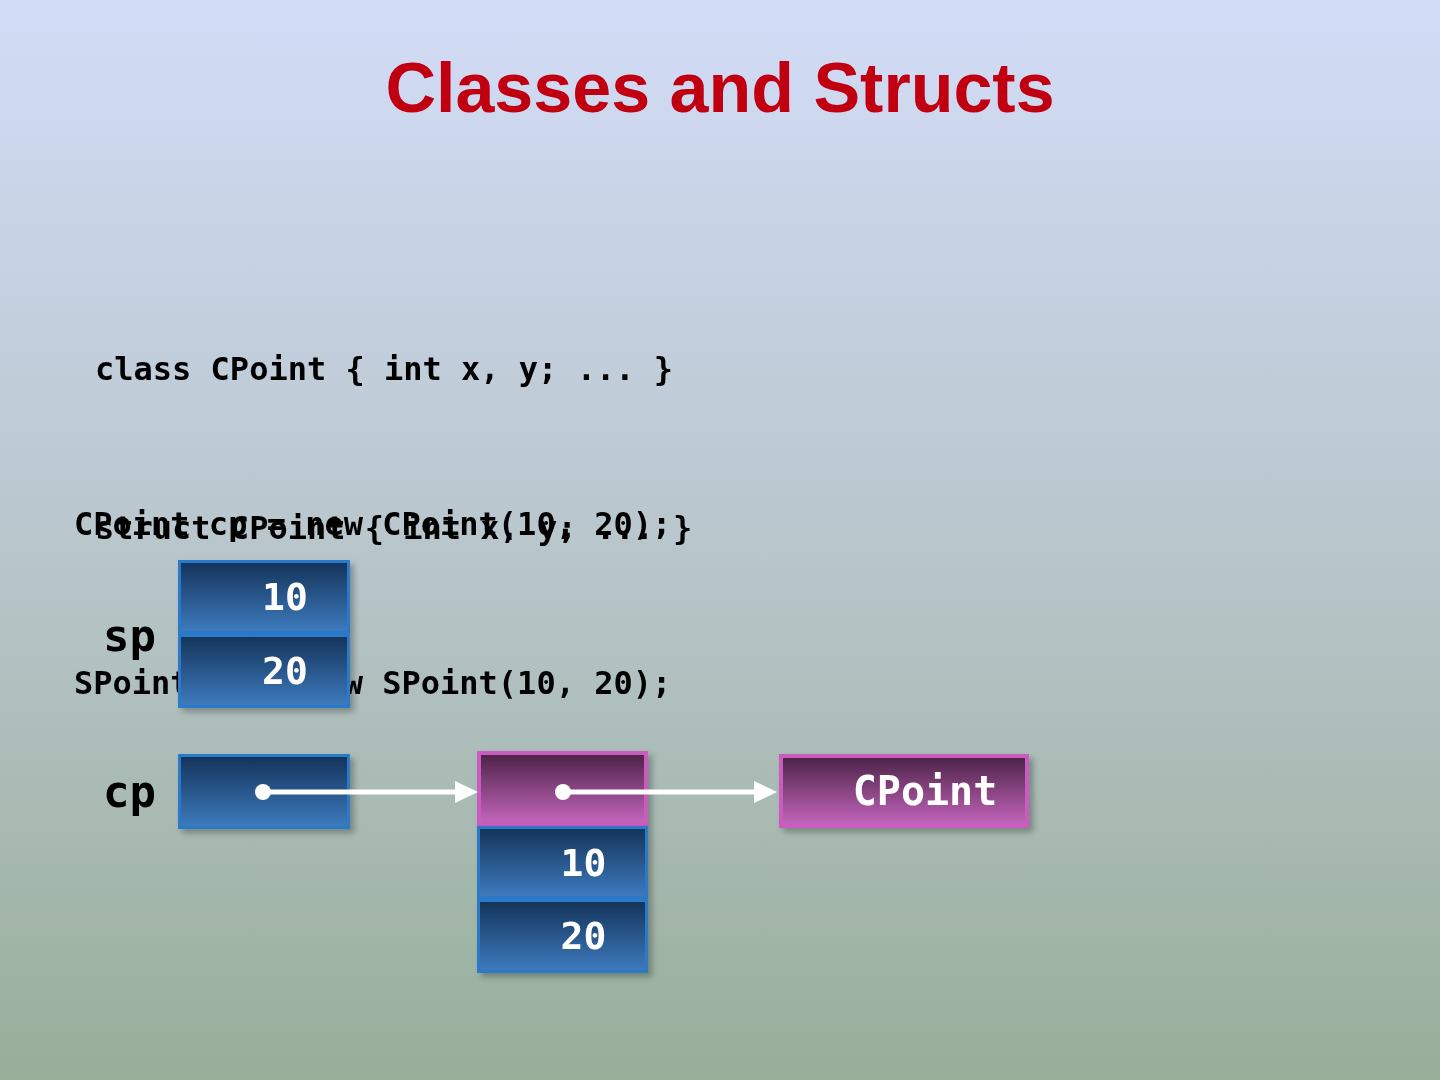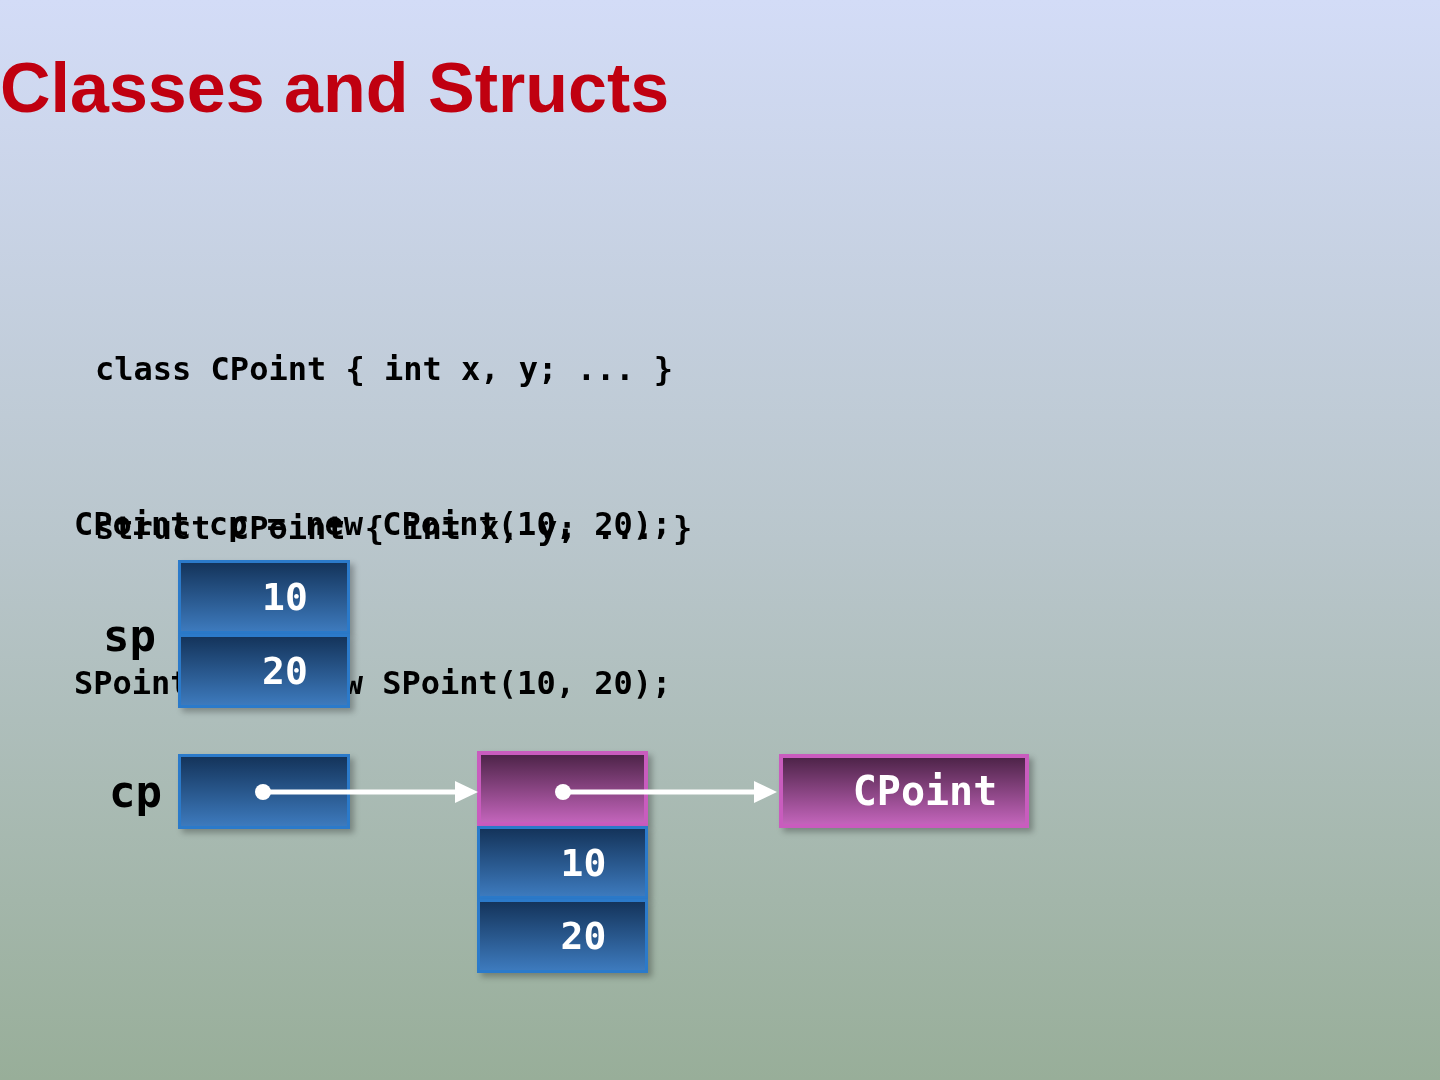--- a/index.html
+++ b/index.html
@@ -6,38 +6,38 @@
   .slide {
     position:relative; width:1440px; height:1080px; overflow:hidden;
     background:linear-gradient(to bottom,
       var(--bg-top,#d3dcf7) 0%,
       var(--bg-mid,#b9c6cc) 50%,
       var(--bg-bottom,#98ae99) 100%);
     font-family:"DejaVu Sans Mono", monospace;
   }
   .title {
     position:absolute; top:46px; left:0; width:100%;
-    text-align:left;
+    text-align:center;
     font-family:"Liberation Sans", sans-serif;
     font-weight:bold; font-size:70px; line-height:84px;
     color:var(--title,#c00010);
   }
   .code {
     position:absolute; color:var(--code-text,#000);
     font-weight:bold; font-size:32px; line-height:53px; white-space:pre;
   }
   .code-declarations { left:95px; top:237px; }
   .code-instantiations { left:74px; top:392px; }
 
   .var-label {
     position:absolute; color:var(--code-text,#000);
     font-weight:bold; font-size:44px; line-height:48px;
   }
   .sp-label { left:103px; top:612px; }
-  .cp-label { left:109px; top:768px;text-align:right; }
+  .cp-label { left:103px; top:768px;text-align:right; }
 
   .cell {
     position:absolute; box-sizing:border-box;
     display:flex; align-items:center; justify-content:center;
     color:#fff; font-weight:bold; font-size:38px;
     box-shadow:4px 4px 6px rgba(0,0,0,0.28);
     padding-left:42px;
   }
   .blue-cell {
     border:3px solid var(--blue-border,#2b7aca);

